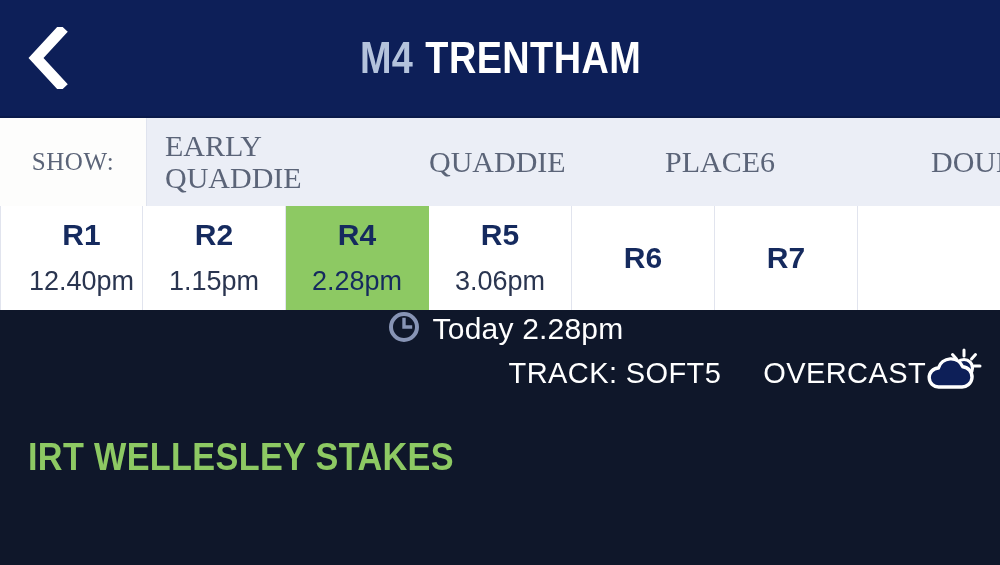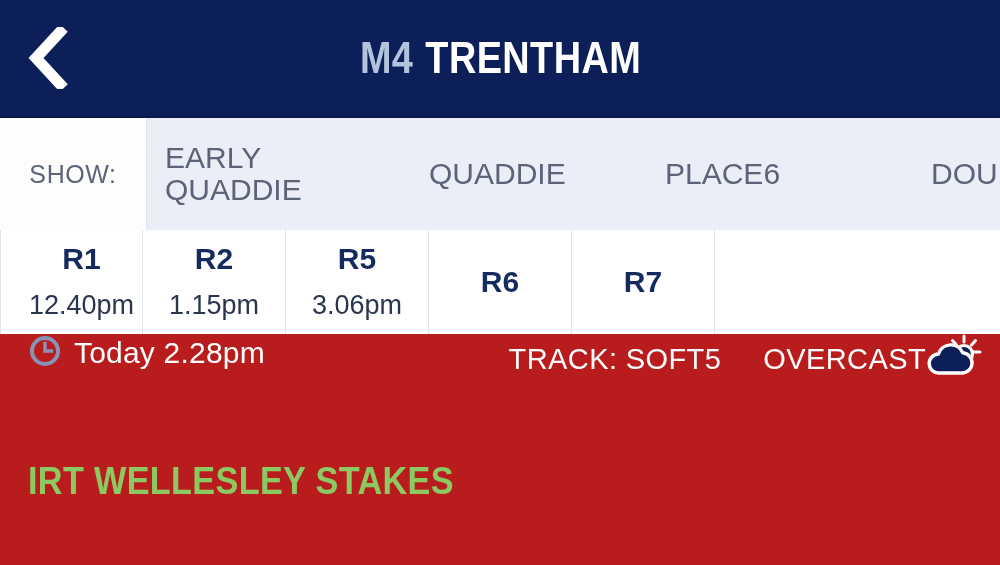--- a/index.html
+++ b/index.html
@@ -11,21 +11,21 @@
     height: 565px;
     overflow: hidden;
     background: #0d1f58;
     font-family: "Liberation Sans", sans-serif;
     -webkit-font-smoothing: antialiased;
   }
   .app {
     position: relative;
     width: 1000px;
     height: 565px;
-    background: #b91c1c;
+    background: #0f172a;
     overflow: hidden;
   }
 
   
   .header {
     position: relative;
     height: 116px;
     background: #0d1f58;
     display: flex;
     align-items: center;
@@ -59,25 +59,26 @@
     font-weight: bold;
   }
   .title-name {
     color: #ffffff;
     font-weight: bold;
   }
 
   
   .show-row {
     display: flex;
-    height: 114px;
+    height: 90px;
     background: #ebeef6;
     border-top: 2px solid #0a1a4a;
     box-sizing: border-box;
     overflow: hidden;
+    font-family: Liberation Serif, serif;
   }
   .show-label-cell {
     flex: 0 0 147px;
     background: #fdfdfc;
     display: flex;
     align-items: center;
     justify-content: center;
     border-right: 1px solid #dfe3ee;
     box-sizing: border-box;
   }
@@ -160,23 +161,24 @@
     border-right: 36px solid transparent;
     border-top: 27px solid #8dc963;
     border-radius: 0 0 8px 8px;
   }
 
   
   .info-row {
     position: relative;
     height: 104px;
     display: flex;
-    align-items: flex-start;
+    align-items: center;
     padding: 0 18px 0 28px;
     box-sizing: border-box;
+    flex-direction: column;
   }
   .info-left {
     display: flex;
     align-items: center;
     gap: 12px;
   }
   .clock-icon { display: block; flex: 0 0 auto; }
   .info-today {
     color: #ffffff;
     font-size: 30px;
@@ -254,20 +256,25 @@
         <span class="r-num">R1</span>
         <span class="r-time">12.40pm</span>
       </div>
 
       <div class="race-tab">
         <span class="r-num">R2</span>
         <span class="r-time">1.15pm</span>
       </div>
 
 
+      <div class="race-tab selected">
+        <span class="r-num">R4</span>
+        <span class="r-time">2.28pm</span>
+        <span class="tab-pointer"></span>
+      </div>
 
       <div class="race-tab">
         <span class="r-num">R5</span>
         <span class="r-time">3.06pm</span>
       </div>
 
       <div class="race-tab">
         <span class="r-num">R6</span>
       </div>
 

